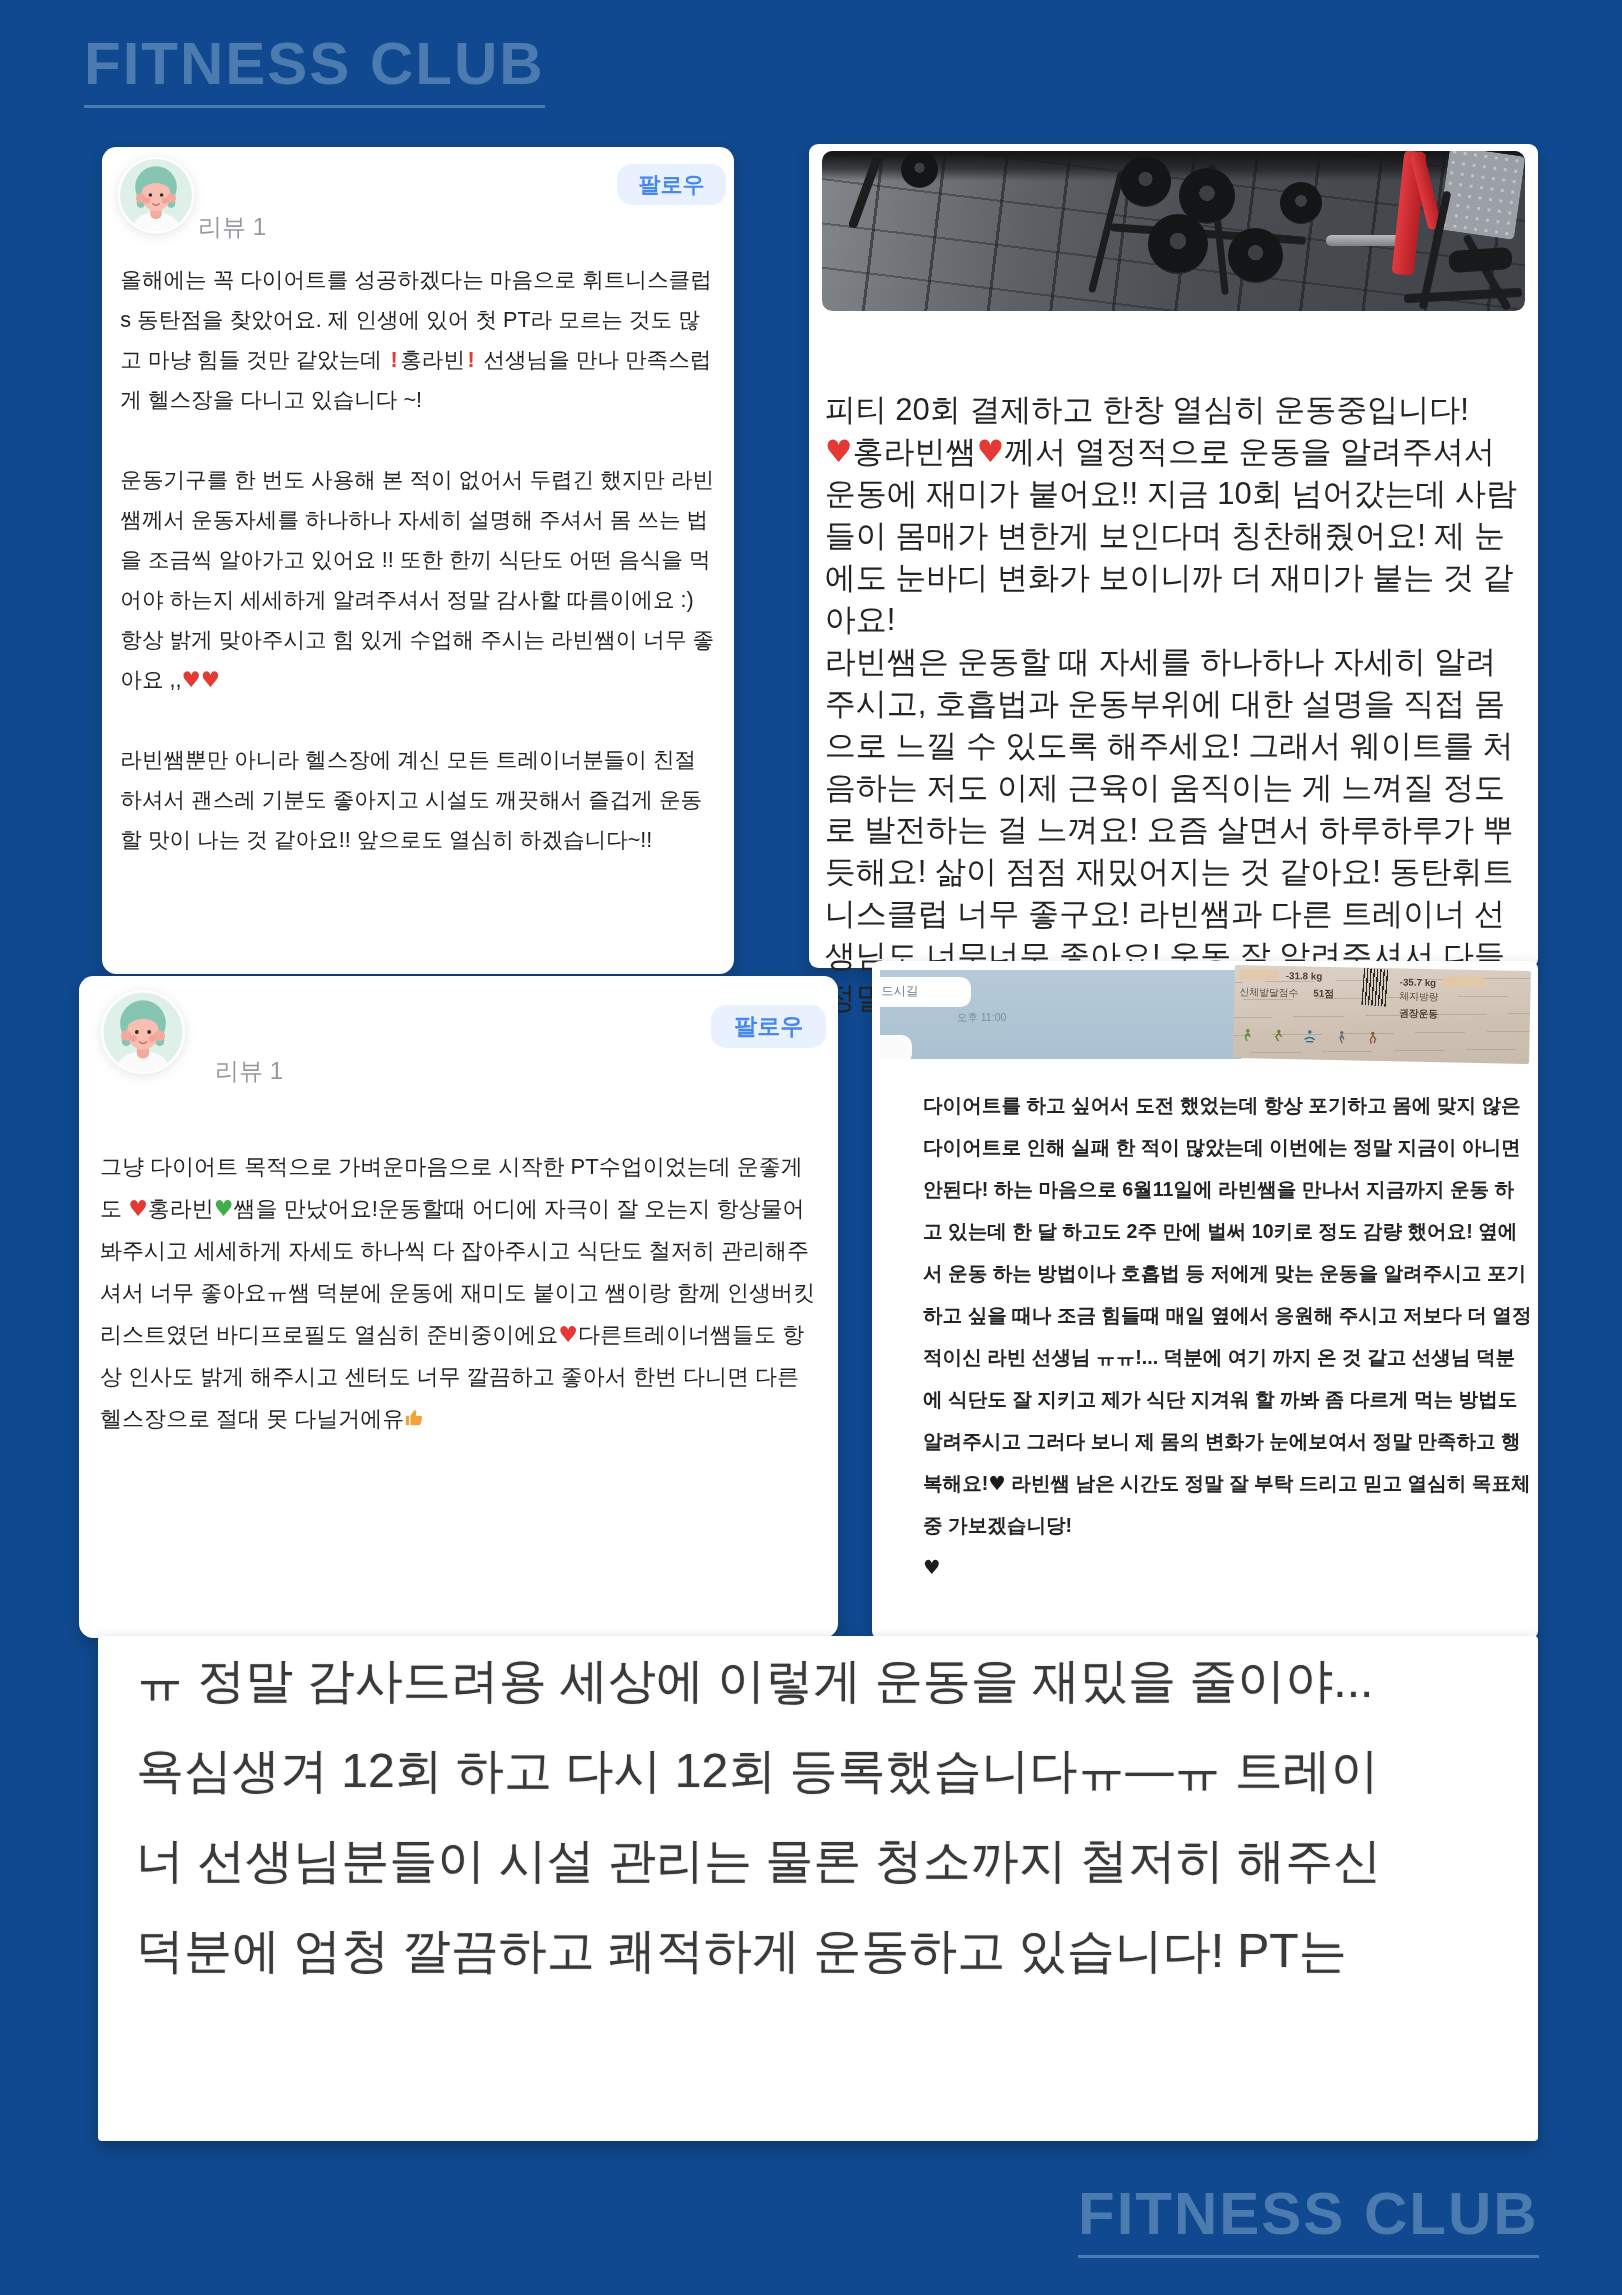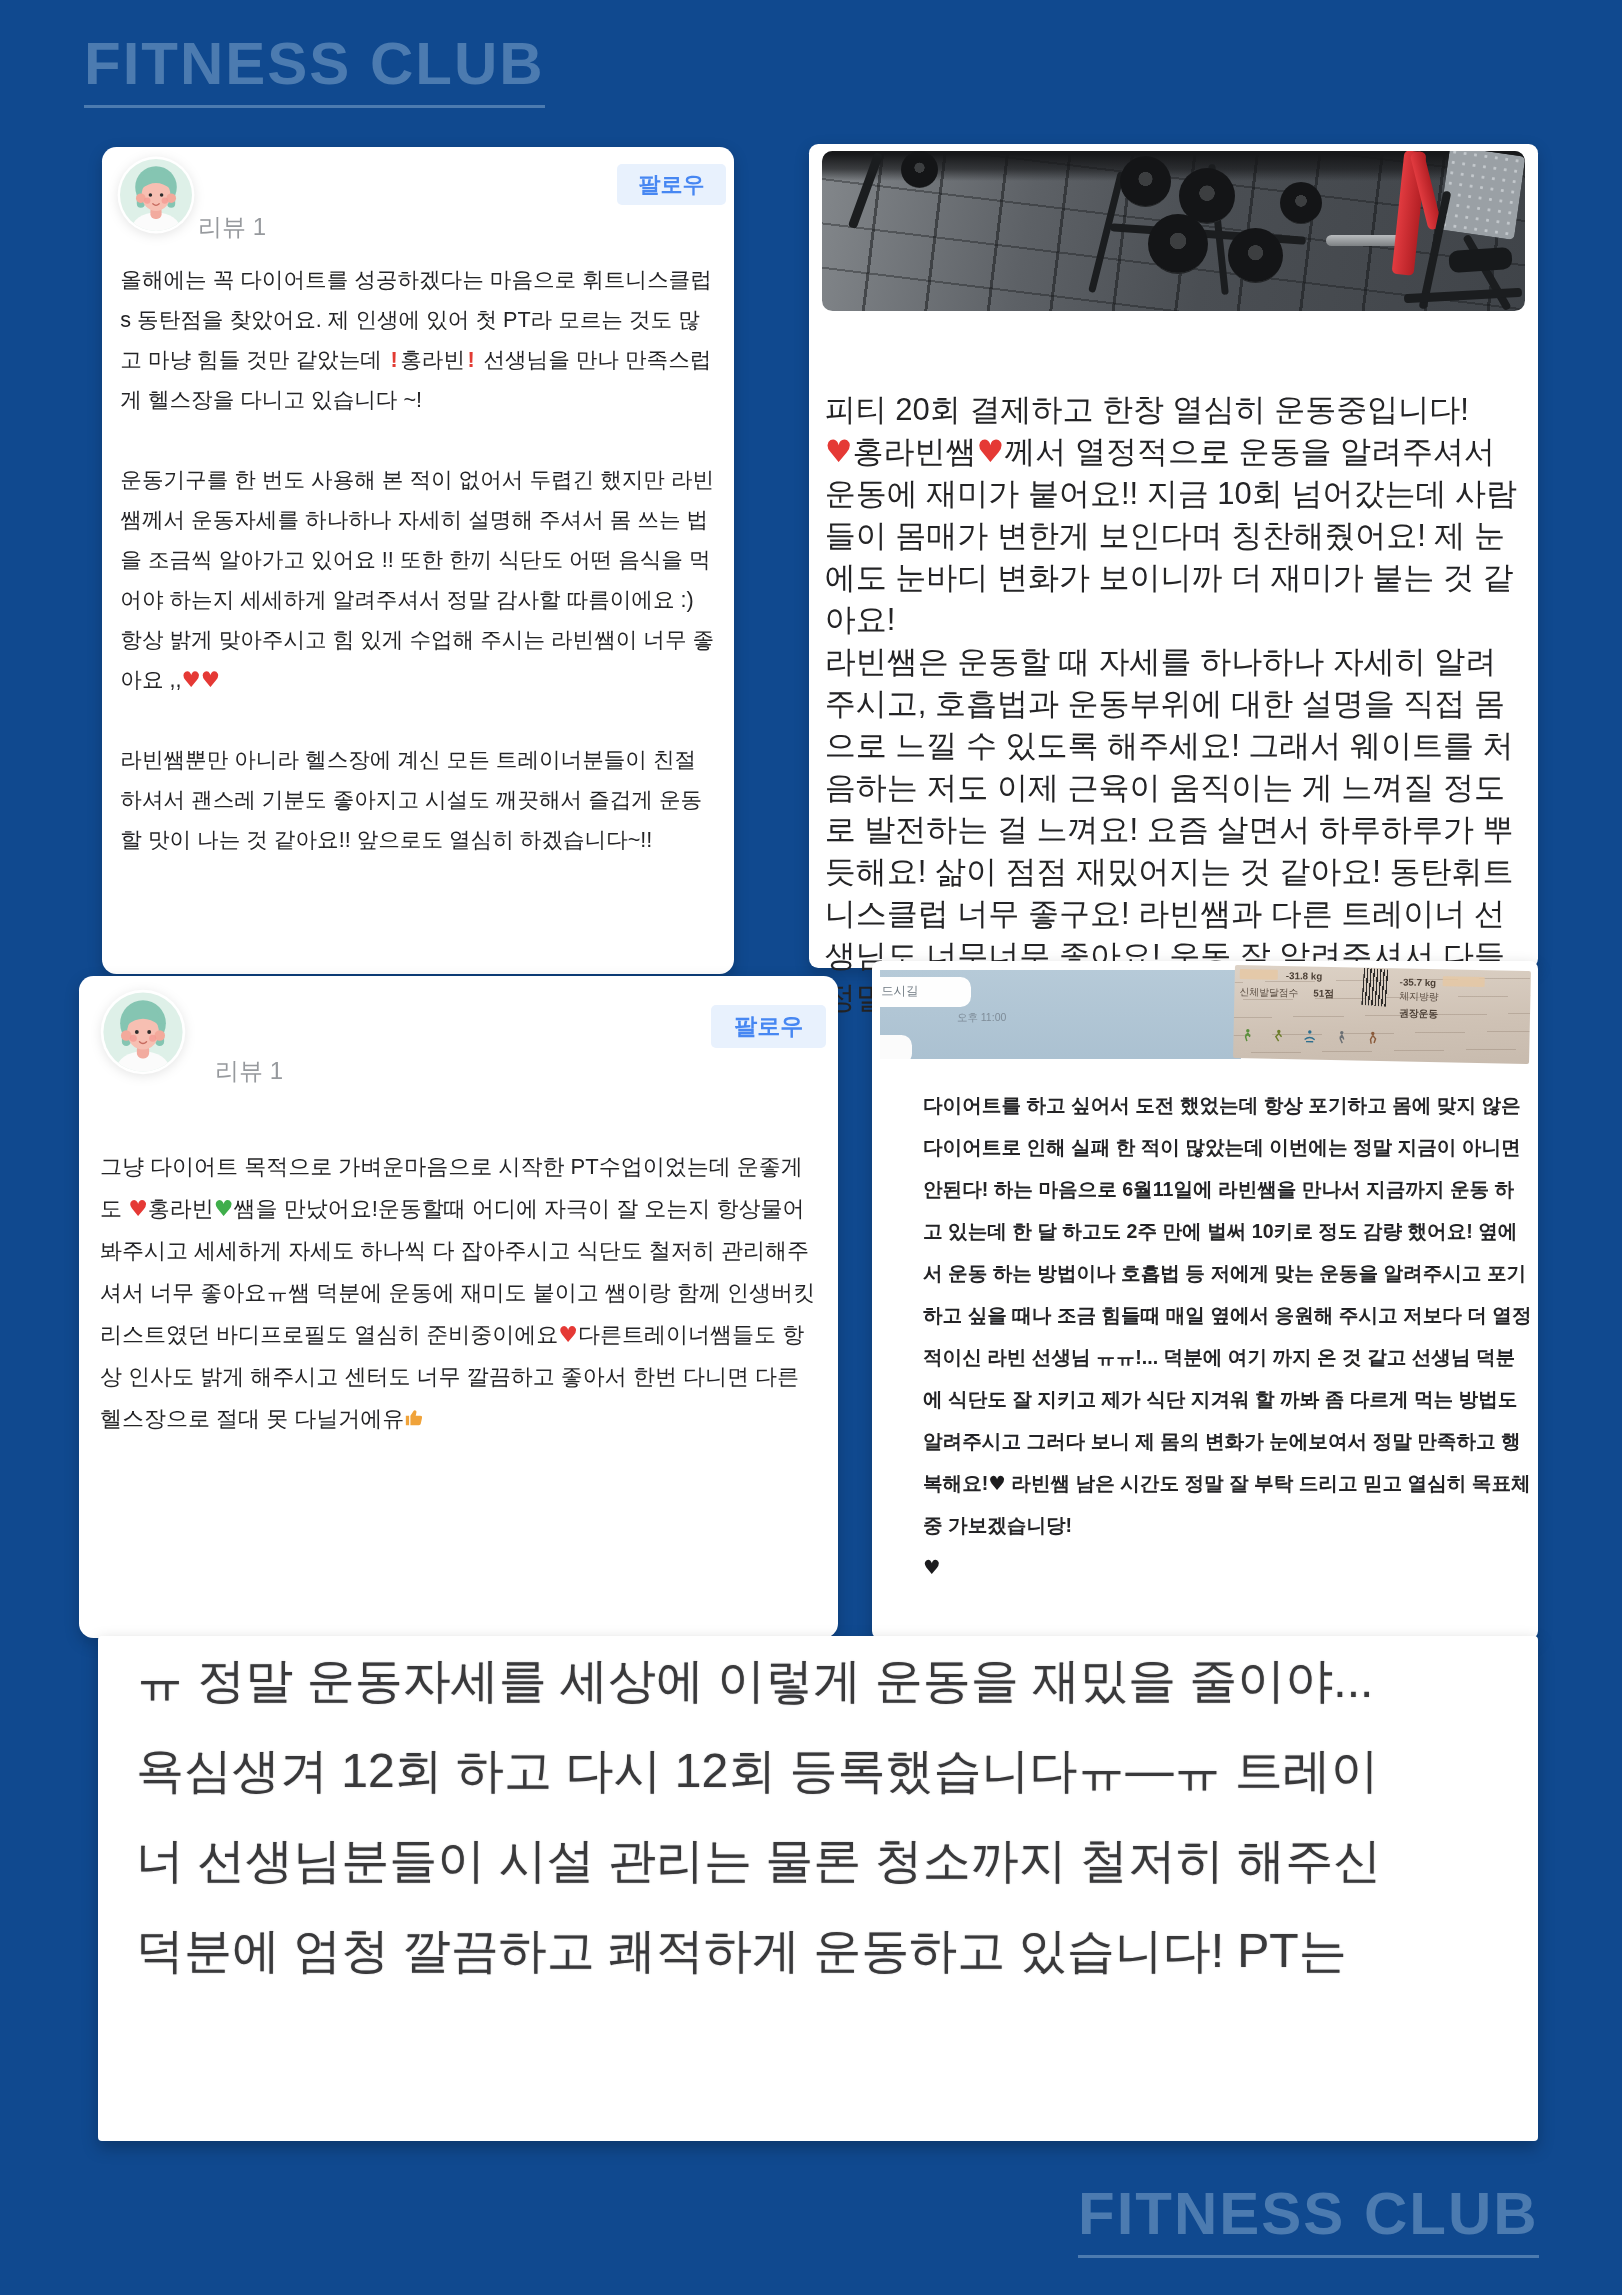--- a/index.html
+++ b/index.html
@@ -24,21 +24,21 @@
   
   .card{
     position:absolute;background:#ffffff;border-radius:14.4px;
     box-shadow:0 5.2px 14.4px rgba(0,0,0,.20);
   }
   .avatar{position:absolute;border-radius:50%;overflow:visible;}
   .avatar svg{display:block;width:100%;height:100%;filter:drop-shadow(0 2.6px 5.2px rgba(0,0,0,.10));}
   .reviewer{position:absolute;color:#96999d;font-size:24px;}
   .follow-btn{
     position:absolute;background:#e8f1fd;color:#4787f2;font-weight:700;
-    font-size:22px;border:none;border-radius:5px;text-align:center;
+    font-size:22px;border:none;border-radius:15px;text-align:center;
     display:flex;align-items:center;justify-content:center;cursor:pointer;
   }
   .body-text{position:absolute;color:#242426;}
   .body-text p{margin:0;}
 
   
   #card1{left:102px;top:147px;width:632px;height:827px;}
   #card1 .avatar{left:14.4px;top:7.9px;width:80px;height:80px;}
   #card1 .reviewer{left:96px;top:64px;}
   #card1 .follow-btn{right:7.9px;top:17px;width:109px;height:41px;}
@@ -311,20 +311,20 @@
         </div>
       </div>
     </div>
     <div class="body-text">
       <p>다이어트를 하고 싶어서 도전 했었는데 항상 포기하고 몸에 맞지 않은 다이어트로 인해 실패 한 적이 많았는데 이번에는 정말 지금이 아니면 안된다! 하는 마음으로 6월11일에 라빈쌤을 만나서 지금까지 운동 하고 있는데 한 달 하고도 2주 만에 벌써 10키로 정도 감량 했어요! 옆에서 운동 하는 방법이나 호흡법 등 저에게 맞는 운동을 알려주시고 포기하고 싶을 때나 조금 힘들때 매일 옆에서 응원해 주시고 저보다 더 열정적이신 라빈 선생님 ㅠㅠ!... 덕분에 여기 까지 온 것 같고 선생님 덕분에 식단도 잘 지키고 제가 식단 지겨워 할 까봐 좀 다르게 먹는 방법도 알려주시고 그러다 보니 제 몸의 변화가 눈에보여서 정말 만족하고 행복해요!<span class="em-heart" style="color:#1c1c1e">♥</span> 라빈쌤 남은 시간도 정말 잘 부탁 드리고 믿고 열심히 목표체중 가보겠습니당!</p>
       <p><span class="em-heart" style="color:#1c1c1e">♥</span></p>
     </div>
   </div>
 
   <div id="bigquote">
-    <div class="big-line">ㅠ 정말 운동자세를 세상에 이렇게 운동을 재밌을 줄이야...</div>
+    <div class="big-line">ㅠ 정말 감사드려용 세상에 이렇게 운동을 재밌을 줄이야...</div>
     <div class="big-line">욕심생겨 12회 하고 다시 12회 등록했습니다ㅠ—ㅠ 트레이</div>
     <div class="big-line">너 선생님분들이 시설 관리는 물론 청소까지 철저히 해주신</div>
     <div class="big-line">덕분에 엄청 깔끔하고 쾌적하게 운동하고 있습니다! PT는</div>
   </div>
 
 </div>
 
 
 </body></html>

